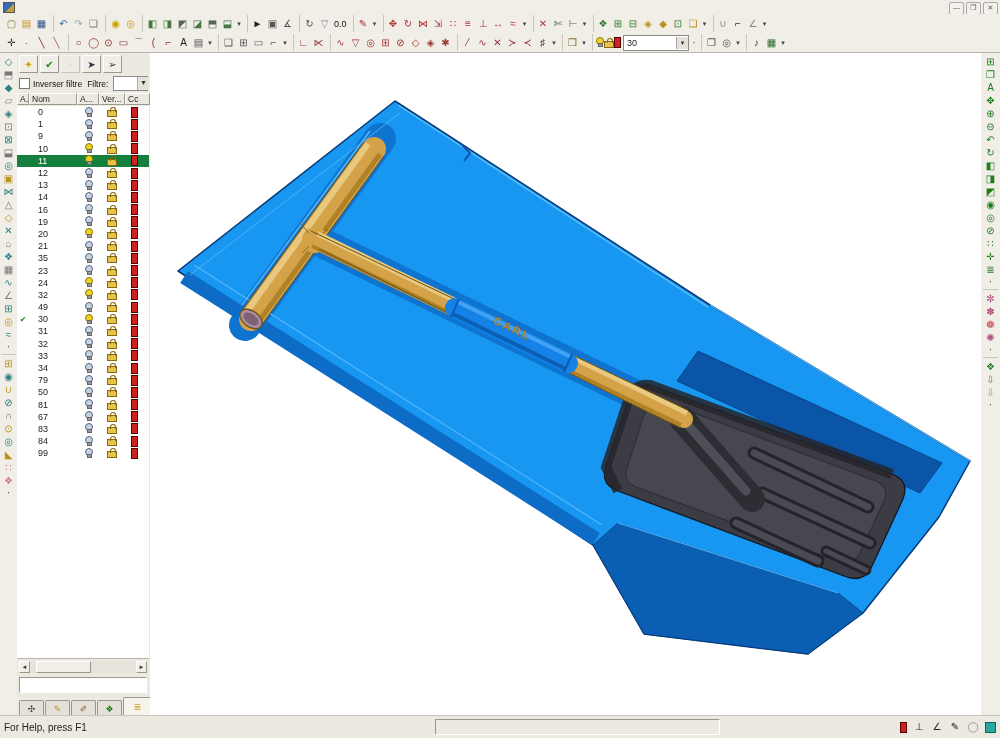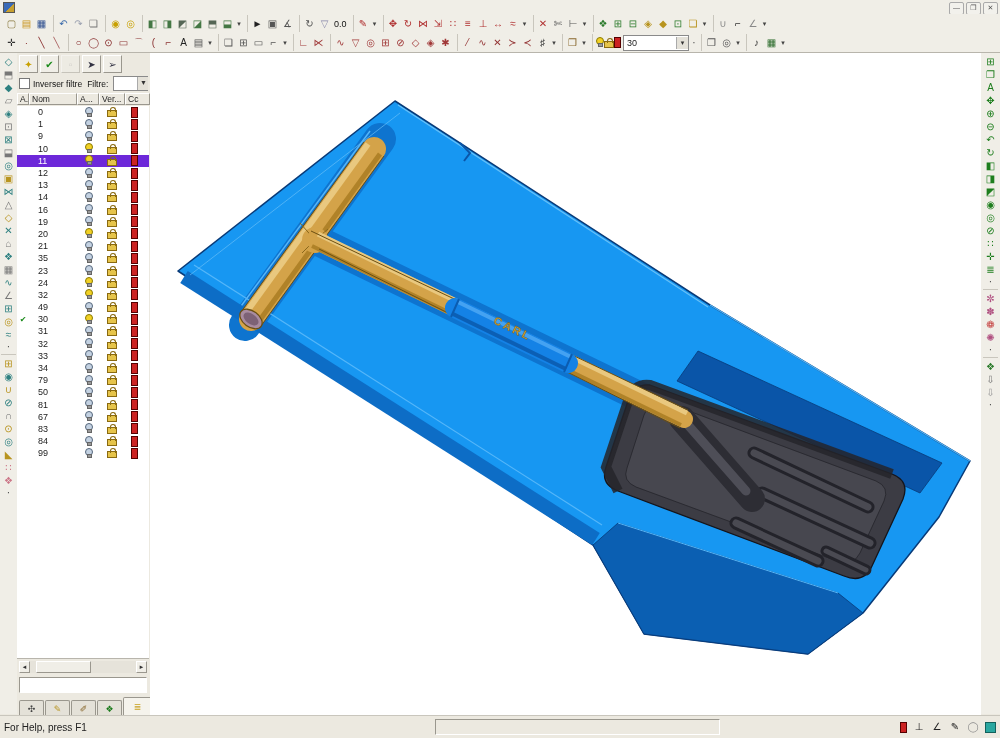--- a/index.html
+++ b/index.html
@@ -42,21 +42,21 @@
   .lp-filter{position:absolute;left:2px;top:23px;height:15px;display:flex;align-items:center;white-space:nowrap;overflow:hidden;width:129px;}
   .cbx{width:9px;height:9px;background:#fff;border:1px solid #777;margin-right:3px;flex:none;}
   .lp-filter .lbl{font-size:8.5px;color:#111;margin-right:5px;}
   .lp-combo{display:inline-flex;width:34px;height:13px;background:#fff;border:1px solid #8a8a8a;flex:none;}
   .lp-combo .a{margin-left:auto;width:10px;background:#e4e1d8;border-left:1px solid #aaa;font-size:7px;text-align:center;line-height:11px;color:#333;}
   .lp-headers{position:absolute;left:0;top:40px;width:133px;height:13px;display:flex;}
   .hcell{height:12px;background:#ece9e0;border:1px solid;border-color:#fff #9a978e #9a978e #fff;font-size:8.5px;padding-left:2px;overflow:hidden;white-space:nowrap;box-sizing:border-box;line-height:11px;}
   .hc1{width:12px;} .hc2{width:48px;} .hc3{width:22px;} .hc4{width:26px;} .hc5{width:25px;}
   .lp-list{position:absolute;left:0;top:53px;width:132px;height:552px;background:#fff;border-bottom:1px solid #b8b5ac;overflow:hidden;}
   .lrow{display:flex;align-items:center;height:12.2px;}
-  .lrow.sel{background:#6d28d9;color:#fff;}
+  .lrow.sel{background:#15803d;color:#fff;}
   .lc1{width:12px;text-align:center;font-size:8px;color:#1a8a1a;}
   .lc2{width:48px;padding-left:9px;box-sizing:border-box;font-size:9px;}
   .lc3{width:22px;display:flex;justify-content:center;}
   .lc4{width:26px;display:flex;justify-content:center;}
   .lc5{width:18px;display:flex;justify-content:center;}
   .bulb{width:9px;height:11px;position:relative;display:inline-block;}
   .bulb::before{content:"";position:absolute;left:1px;top:0;width:6px;height:6px;border-radius:50%;background:#f2d125;border:1px solid #8a7a00;}
   .bulb.off::before{background:#c4d2e2;border-color:#56677c;}
   .bulb::after{content:"";position:absolute;left:3px;bottom:1px;width:3px;height:2px;background:#999;border:1px solid #666;}
   .lock{width:10px;height:10px;position:relative;display:inline-block;}

